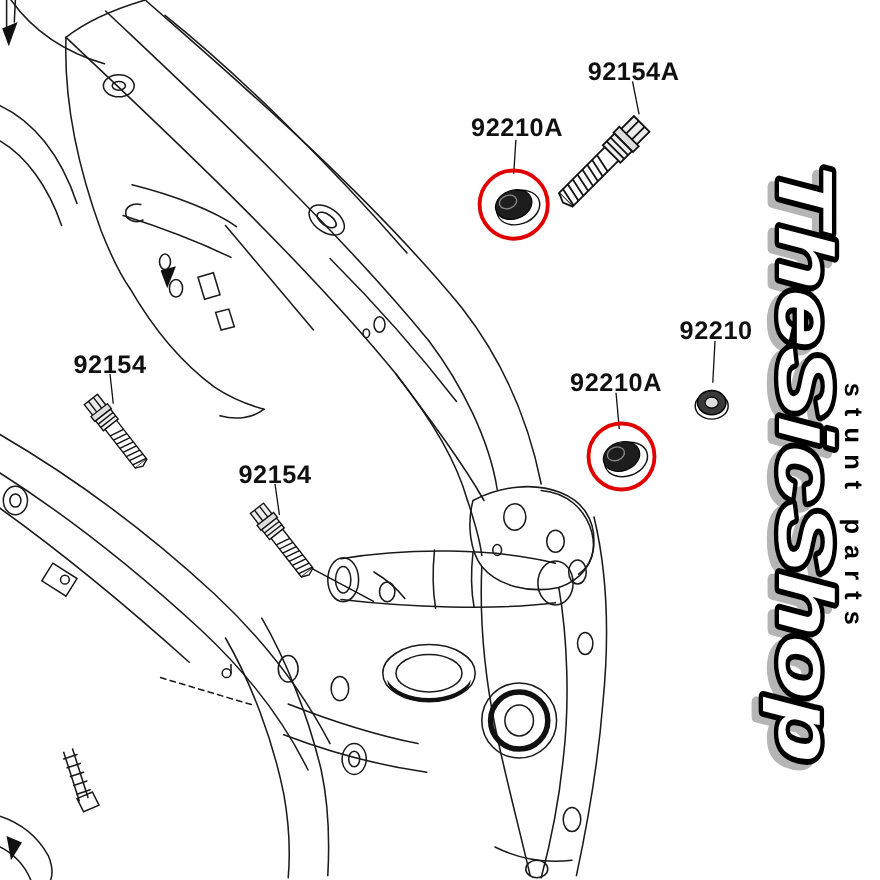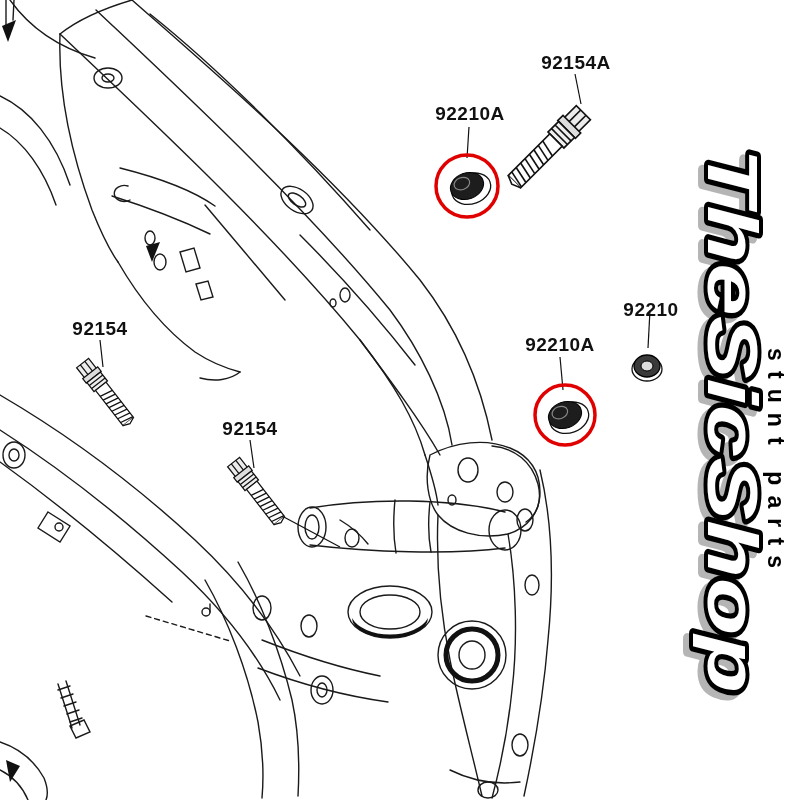--- a/index.html
+++ b/index.html
@@ -1,20 +1,20 @@
 <!DOCTYPE html>
 <html><head>
 <meta charset="utf-8">
 <style>
   html,body{margin:0;padding:0;background:#fff;}
   body{width:800px;height:800px;position:relative;overflow:hidden;
        font-family:"Liberation Sans",sans-serif;}
   .stage{position:absolute;left:0;top:0;width:800px;height:800px;}
   .part-label{position:absolute;transform:translateX(-50%);
-      font-size:19px;font-weight:600;letter-spacing:.5px;color:#111;
+      font-size:23px;font-weight:600;letter-spacing:.5px;color:#111;
       white-space:nowrap;}
   svg{position:absolute;left:0;top:0;}
   .ink{stroke:#1a1a1a;fill:none;stroke-width:1.4;stroke-linecap:round;}
   .thick{stroke:#111;stroke-width:5;fill:none;}
   .darkfill{fill:#111;stroke:none;}
   .logo-main-txt{font-family:"Liberation Sans",sans-serif;font-style:italic;
       font-weight:bold;font-size:70px;fill:#ffffff;stroke:#000;
       stroke-width:8;paint-order:stroke;stroke-linejoin:round;}
   .logo-shadow-txt{font-family:"Liberation Sans",sans-serif;font-style:italic;
       font-weight:bold;font-size:70px;fill:#b5b5b5;stroke:#b5b5b5;
@@ -202,15 +202,15 @@
     <text class="logo-main-txt" x="0" y="0" textLength="545" lengthAdjust="spacingAndGlyphs">TheSicShop</text>
     <text class="logo-sub-txt" x="200" y="-60" textLength="220" lengthAdjust="spacing">stunt parts</text>
   </g>
 </svg>
 
 <div class="part-label" style="left:100px;top:318px">92154</div>
 <div class="part-label" style="left:250px;top:418px">92154</div>
 <div class="part-label" style="left:576px;top:52px">92154A</div>
 <div class="part-label" style="left:470px;top:103px">92210A</div>
 <div class="part-label" style="left:560px;top:334px">92210A</div>
-<div class="part-label" style="left:651px;top:299px">92210</div>
+<div class="part-label" style="left:651px;top:287px">92210</div>
 
 </div>
 
 </body></html>

